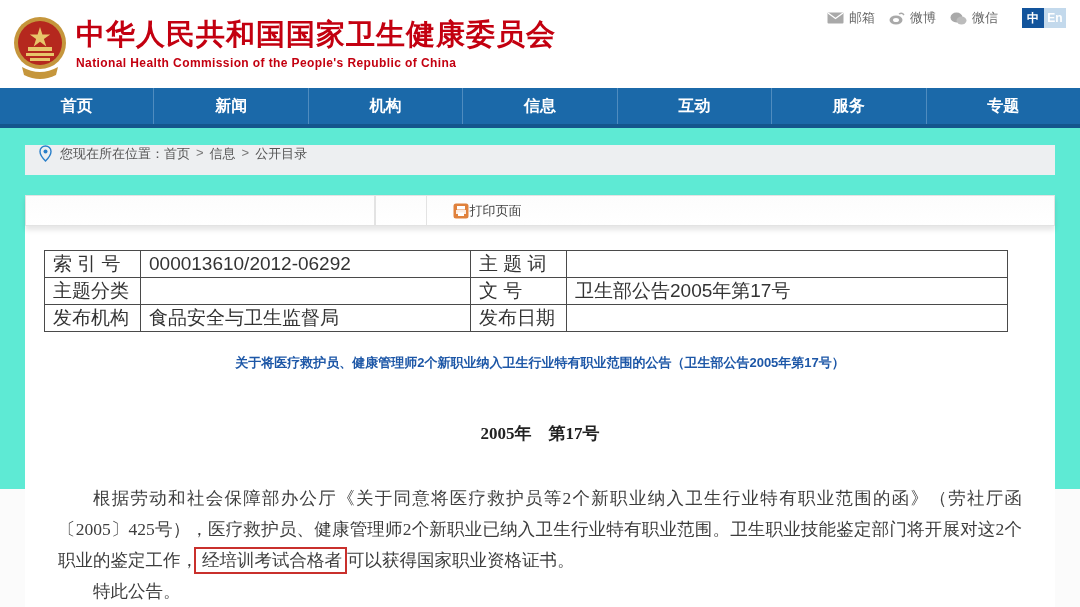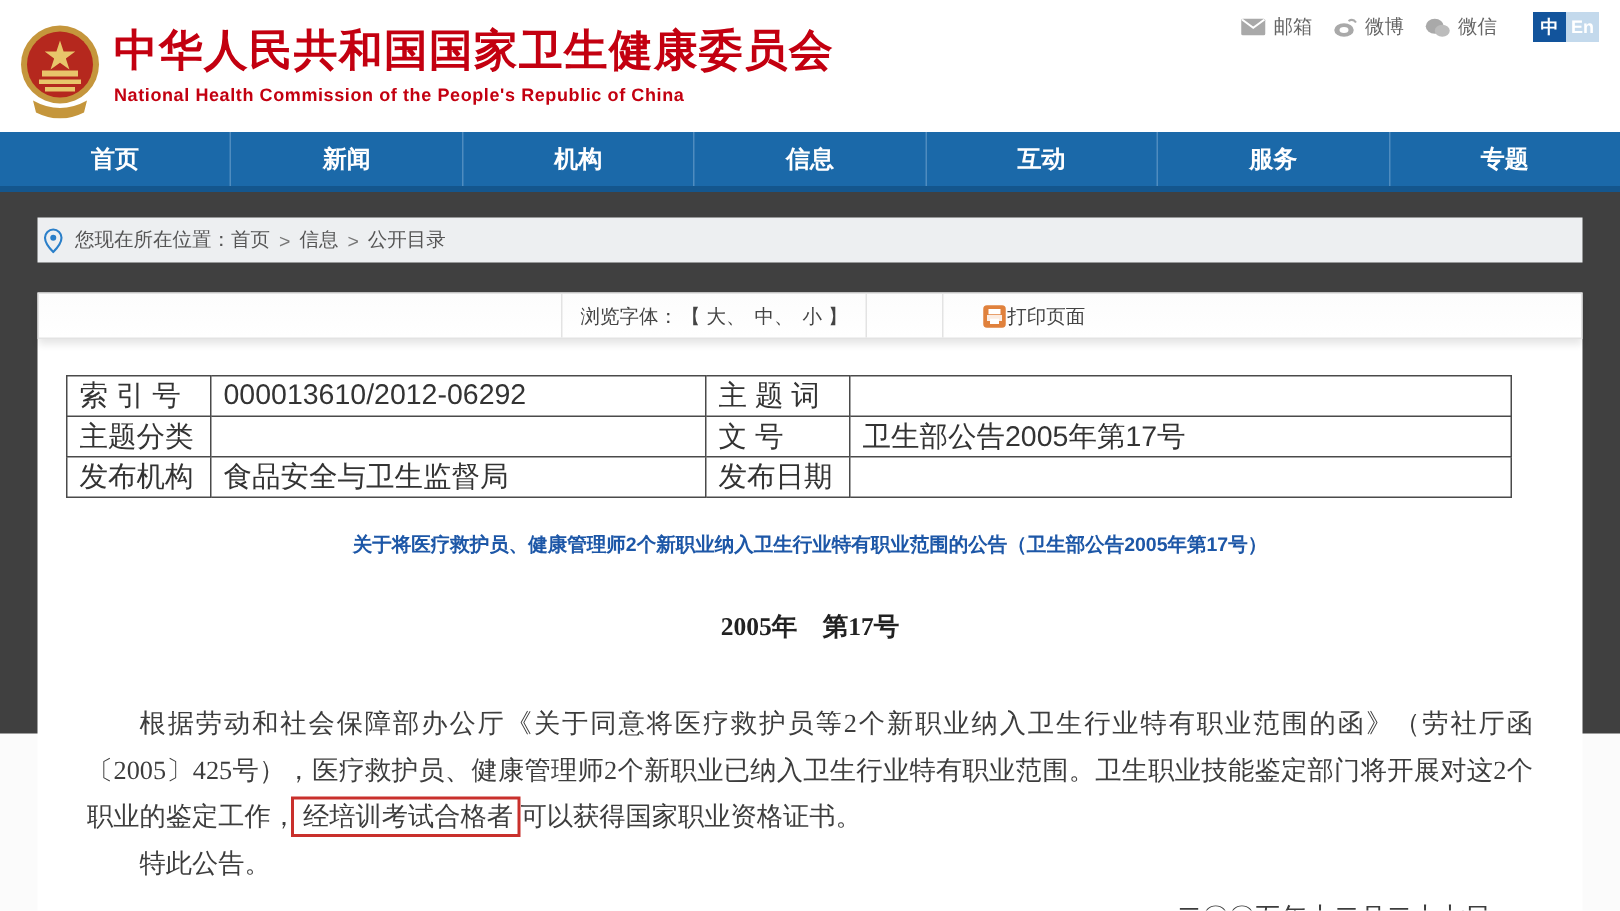--- a/index.html
+++ b/index.html
@@ -1,18 +1,18 @@
 <!DOCTYPE html>
 <html><head>
 <meta charset="utf-8">
 <style>
   * { margin:0; padding:0; box-sizing:border-box; }
   html,body { width:1080px; height:607px; overflow:hidden; background:#fbfbfb;
     font-family:"Liberation Sans","DejaVu Sans",sans-serif; }
-  .page { width:1080px; height:489px; background:#404040; position:relative; }
+  .page { width:1080px; height:489px; background:#5eead4; position:relative; }
 
   
   .header { height:88px; background:#fff; display:flex; align-items:center; position:relative; }
   .emblem { width:56px; height:64px; margin:6px 8px 0 12px; flex:0 0 auto; }
   .brand { display:flex; flex-direction:column; justify-content:center; }
   .brand-cn { color:#c30010; font-size:29px; font-weight:bold; letter-spacing:1px; line-height:1.15; }
   .brand-en { color:#c30010; font-size:12px; font-weight:bold; margin-top:4px; letter-spacing:0.4px; }
   .header-links { position:absolute; top:8px; right:14px; display:flex; align-items:center; gap:14px; }
   .hlink { display:flex; align-items:center; gap:5px; color:#666; font-size:13px; cursor:pointer; }
   .hlink svg { display:block; }
@@ -22,21 +22,21 @@
   .lang-en { background:#c3d9ec; color:#fff; font-weight:bold; }
 
   
   .nav { height:40px; background:#1b69a9; border-bottom:4px solid #14568d; display:flex; }
   .nav-item { flex:1; display:flex; align-items:center; justify-content:center;
     color:#fff; font-size:16px; font-weight:bold; border-right:1px solid #4f8cbf; cursor:pointer; }
   .nav-item:last-child { border-right:none; }
 
   
   .crumb-wrap { margin:17px 25px 0 25px; height:30px; background:#edeff1;
-    display:flex; align-items:center; padding-left:4px; font-size:13px; color:#555; }
+    display:flex; align-items:flex-start; padding-left:14px; font-size:13px; color:#555; }
   .crumb-wrap .pin { margin-right:8px; display:flex; align-items:center; }
   .crumb-sep { margin:0 6px; color:#777; }
   .crumb-link { color:#555; cursor:pointer; }
 
   
   .panel { margin:20px 25px 0 25px; background:#fff; }
   .toolbar { height:31px; border:1px solid #e3e3e3; background:linear-gradient(#fcfcfc,#ffffff);
     box-shadow:0 4px 5px rgba(0,0,0,0.10); display:flex; align-items:center; font-size:13px; color:#444; }
   .tb-spacer-l { flex:0 0 348px; }
   .tb-div { width:1px; height:100%; background:#e3e3e3; }
@@ -48,21 +48,21 @@
   
   .meta-table { width:calc(100% - 66px); margin:24px 33px 0 19px; border-collapse:collapse;
     font-size:19px; color:#333; table-layout:fixed; }
   .meta-table td { border:1px solid #4a4a4a; height:24px; padding:0 8px; white-space:nowrap; overflow:hidden; }
   .col-l1 { width:96px; } .col-v1 { width:330px; } .col-l2 { width:96px; }
 
   
   .doc { padding:0 33px; font-family:"Liberation Serif","DejaVu Serif",serif; }
   .doc-title { margin-top:22px; text-align:center; color:#1d57a7; font-size:13px; font-weight:bold;
     font-family:"Liberation Sans","DejaVu Sans",sans-serif; }
-  .doc-no { margin-top:34px; text-align:center; color:#222; font-size:17px; font-weight:bold; }
+  .doc-no { margin-top:50px; text-align:center; color:#222; font-size:17px; font-weight:bold; }
   .doc-body { margin-top:38px; font-size:17.5px; line-height:31px; color:#3d3d3d; text-align:justify; }
   .doc-body p { text-indent:2em; }
   .hl-box { border:2px solid #c9302c; padding:1px 3px 2px 6px; margin-left:-4px; }
   .doc-date { margin-top:8px; text-align:right; padding-right:28px; font-size:17.5px; color:#3d3d3d; }
 </style>
 </head>
 <body>
 
 <div class="page">
 
@@ -133,28 +133,20 @@
     <span class="crumb-link">信息</span>
     <span class="crumb-sep">&gt;</span>
     <span class="crumb-link">公开目录</span>
   </div>
 
   <div class="panel">
 
     <div class="toolbar">
       <div class="tb-spacer-l"></div>
       <div class="tb-div"></div>
-      <div class="tb-font">
-        <span>浏览字体：</span>
-        <span>【</span>
-        <span class="tb-size">大、</span>
-        <span class="tb-size">中、</span>
-        <span class="tb-size">小</span>
-        <span>】</span>
-      </div>
       <div class="tb-div"></div>
       <div class="tb-gap"></div>
       <div class="tb-div"></div>
       <div class="tb-print">
         <svg width="16" height="16" viewBox="0 0 16 16">
           <rect x="0.5" y="0.5" width="15" height="15" rx="2.5" fill="#e0813c"></rect>
           <rect x="4" y="3" width="8" height="3.5" fill="#fff"></rect>
           <rect x="3" y="7" width="10" height="4" fill="#fff" opacity="0.85"></rect>
           <rect x="5" y="9.5" width="6" height="3.5" fill="#fff"></rect>
         </svg>

